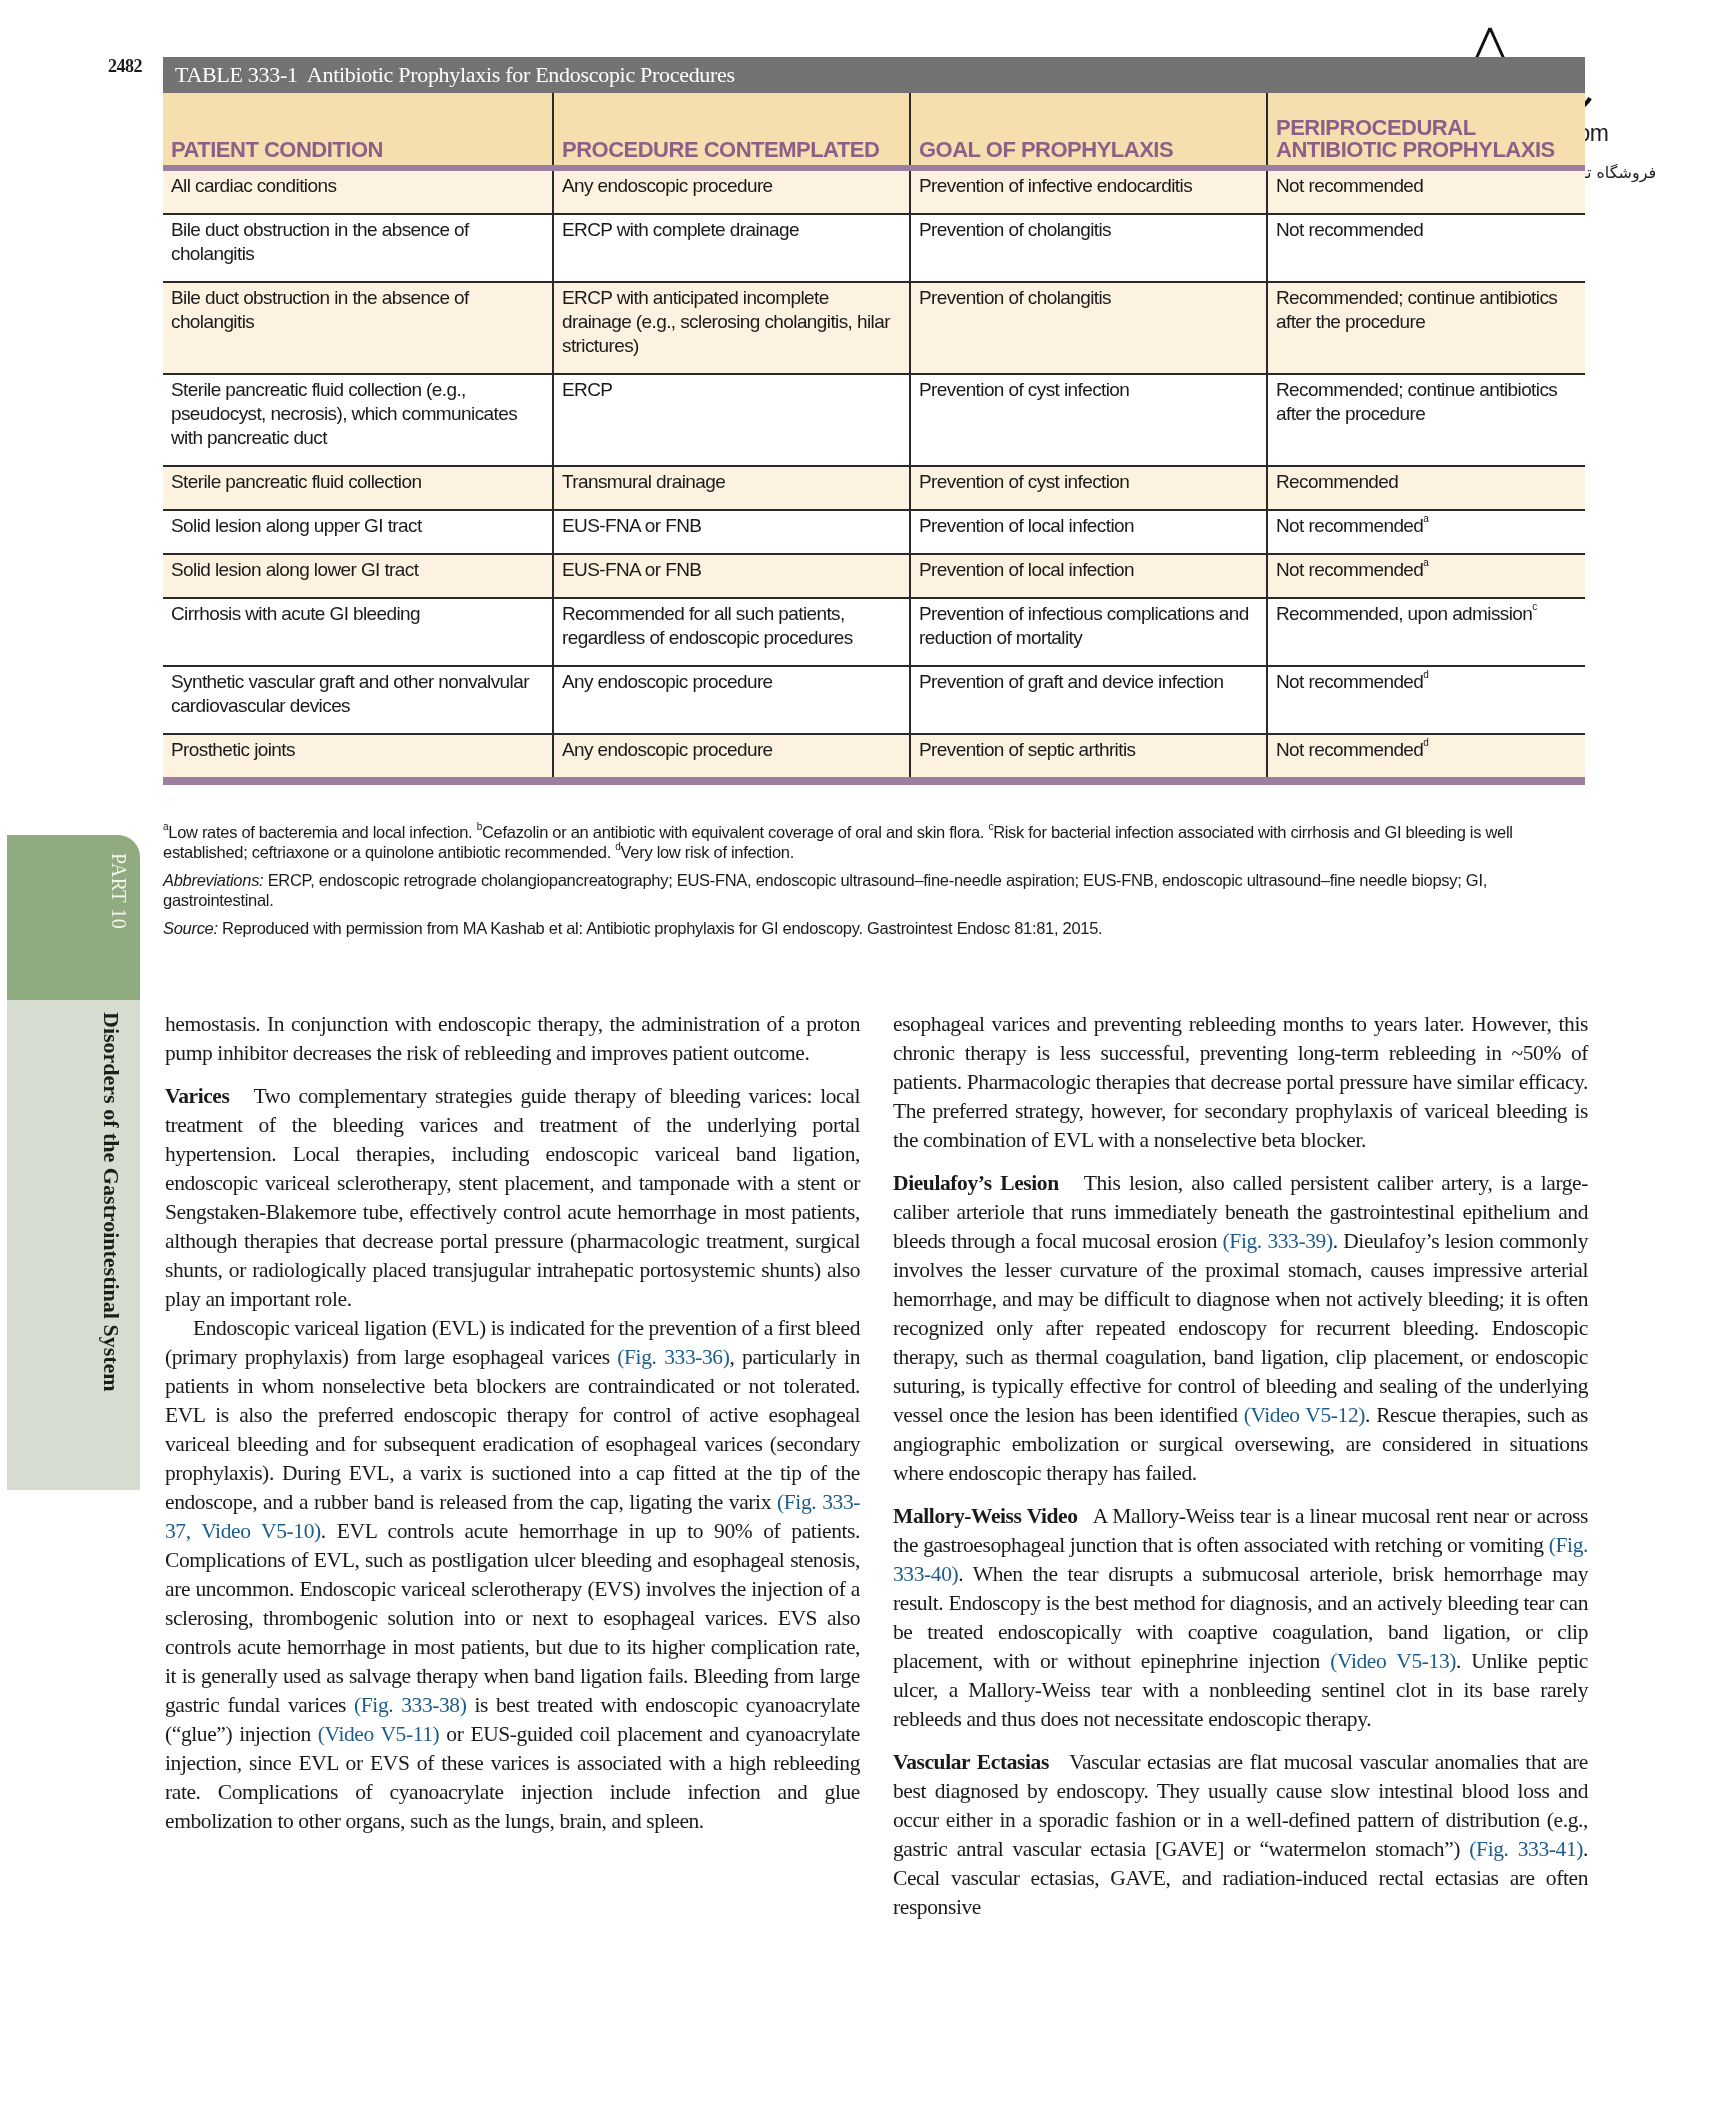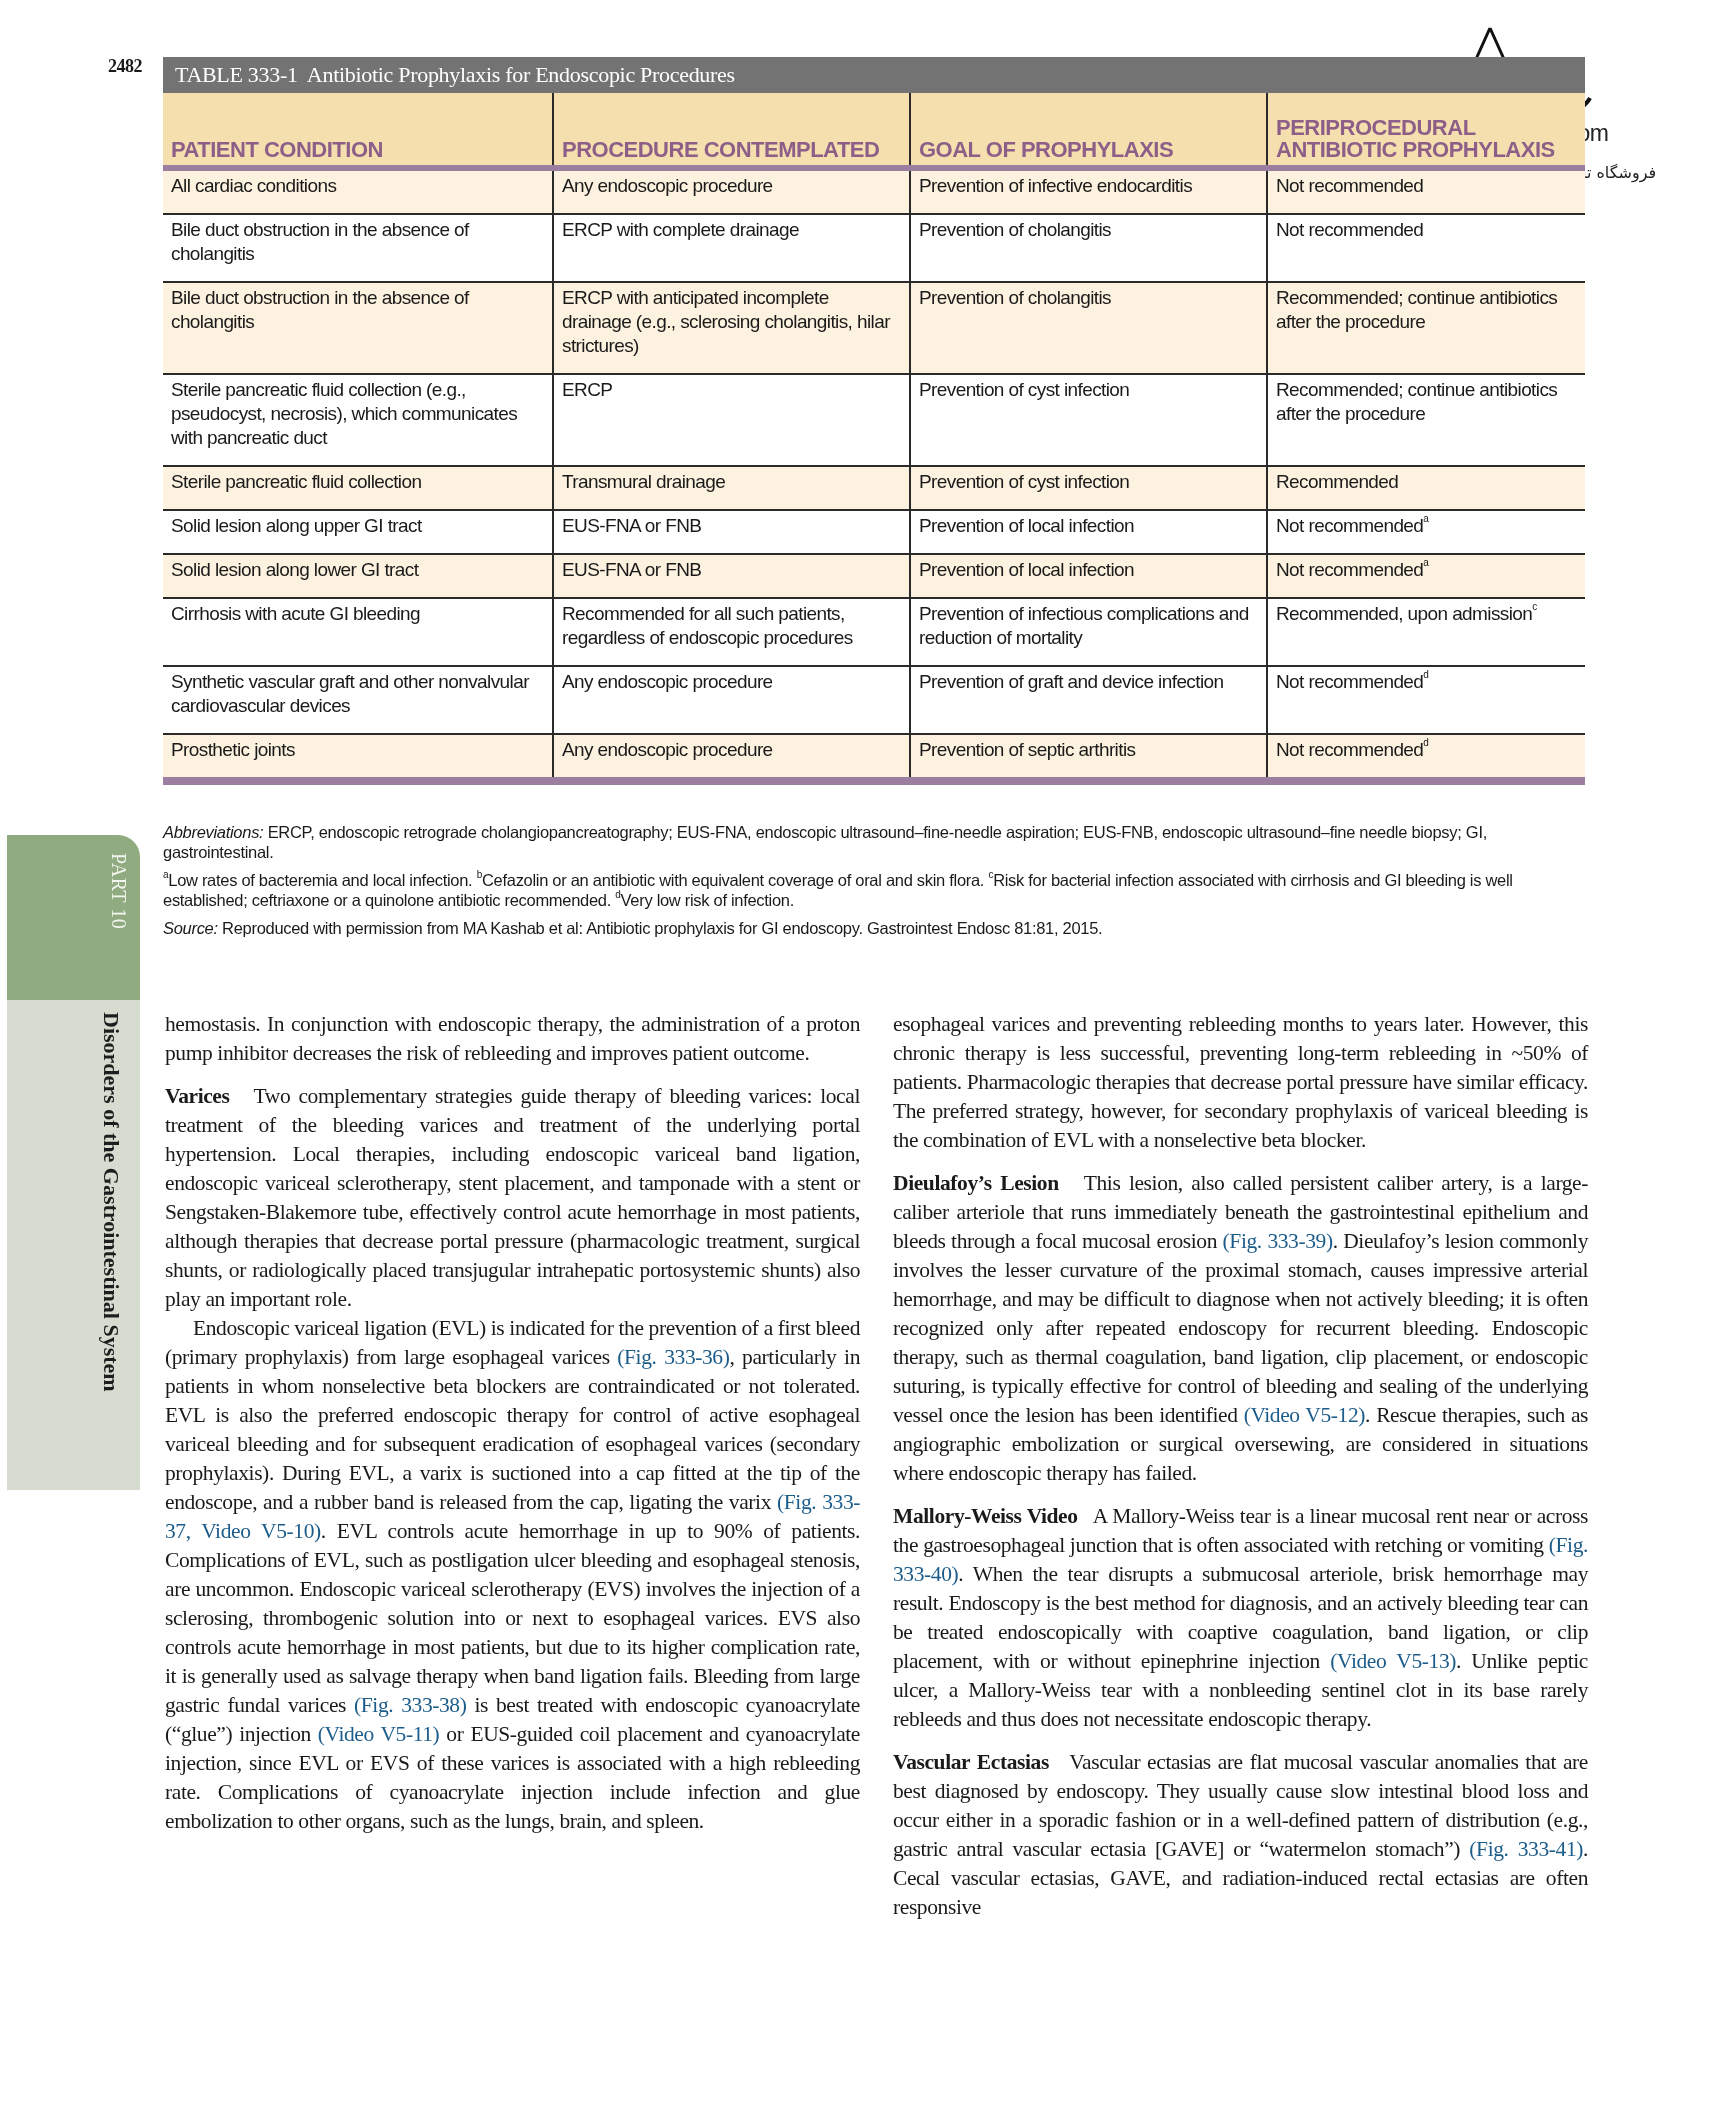--- a/index.html
+++ b/index.html
@@ -132,28 +132,28 @@
           <td><span>Any endoscopic procedure</span></td>
           <td><span>Prevention of septic arthritis</span></td>
           <td><span>Not recommended</span><sup>d</sup></td>
         </tr>
       </tbody>
   </table>
 </div>
 
 <div class="notes">
   <p>
-    <i>Abbreviations:</i>
-    <span>ERCP, endoscopic retrograde cholangiopancreatography; EUS-FNA, endoscopic ultrasound–fine-needle aspiration; EUS-FNB, endoscopic ultrasound–fine needle biopsy; GI, gastrointestinal.</span>
-  </p>
-  <p>
     <sup>a</sup><span>Low rates of bacteremia and local infection.</span>
     <sup>b</sup><span>Cefazolin or an antibiotic with equivalent coverage of oral and skin flora.</span>
     <sup>c</sup><span>Risk for bacterial infection associated with cirrhosis and GI bleeding is well established; ceftriaxone or a quinolone antibiotic recommended.</span>
     <sup>d</sup><span>Very low risk of infection.</span>
+  </p>
+  <p>
+    <i>Abbreviations:</i>
+    <span>ERCP, endoscopic retrograde cholangiopancreatography; EUS-FNA, endoscopic ultrasound–fine-needle aspiration; EUS-FNB, endoscopic ultrasound–fine needle biopsy; GI, gastrointestinal.</span>
   </p>
   <p>
     <i>Source:</i>
     <span>Reproduced with permission from MA Kashab et al: Antibiotic prophylaxis for GI endoscopy. Gastrointest Endosc 81:81, 2015.</span>
   </p>
 </div>
 
 <div class="side-tab">
   <div class="side-top">
     <div class="side-part">PART 10</div>

